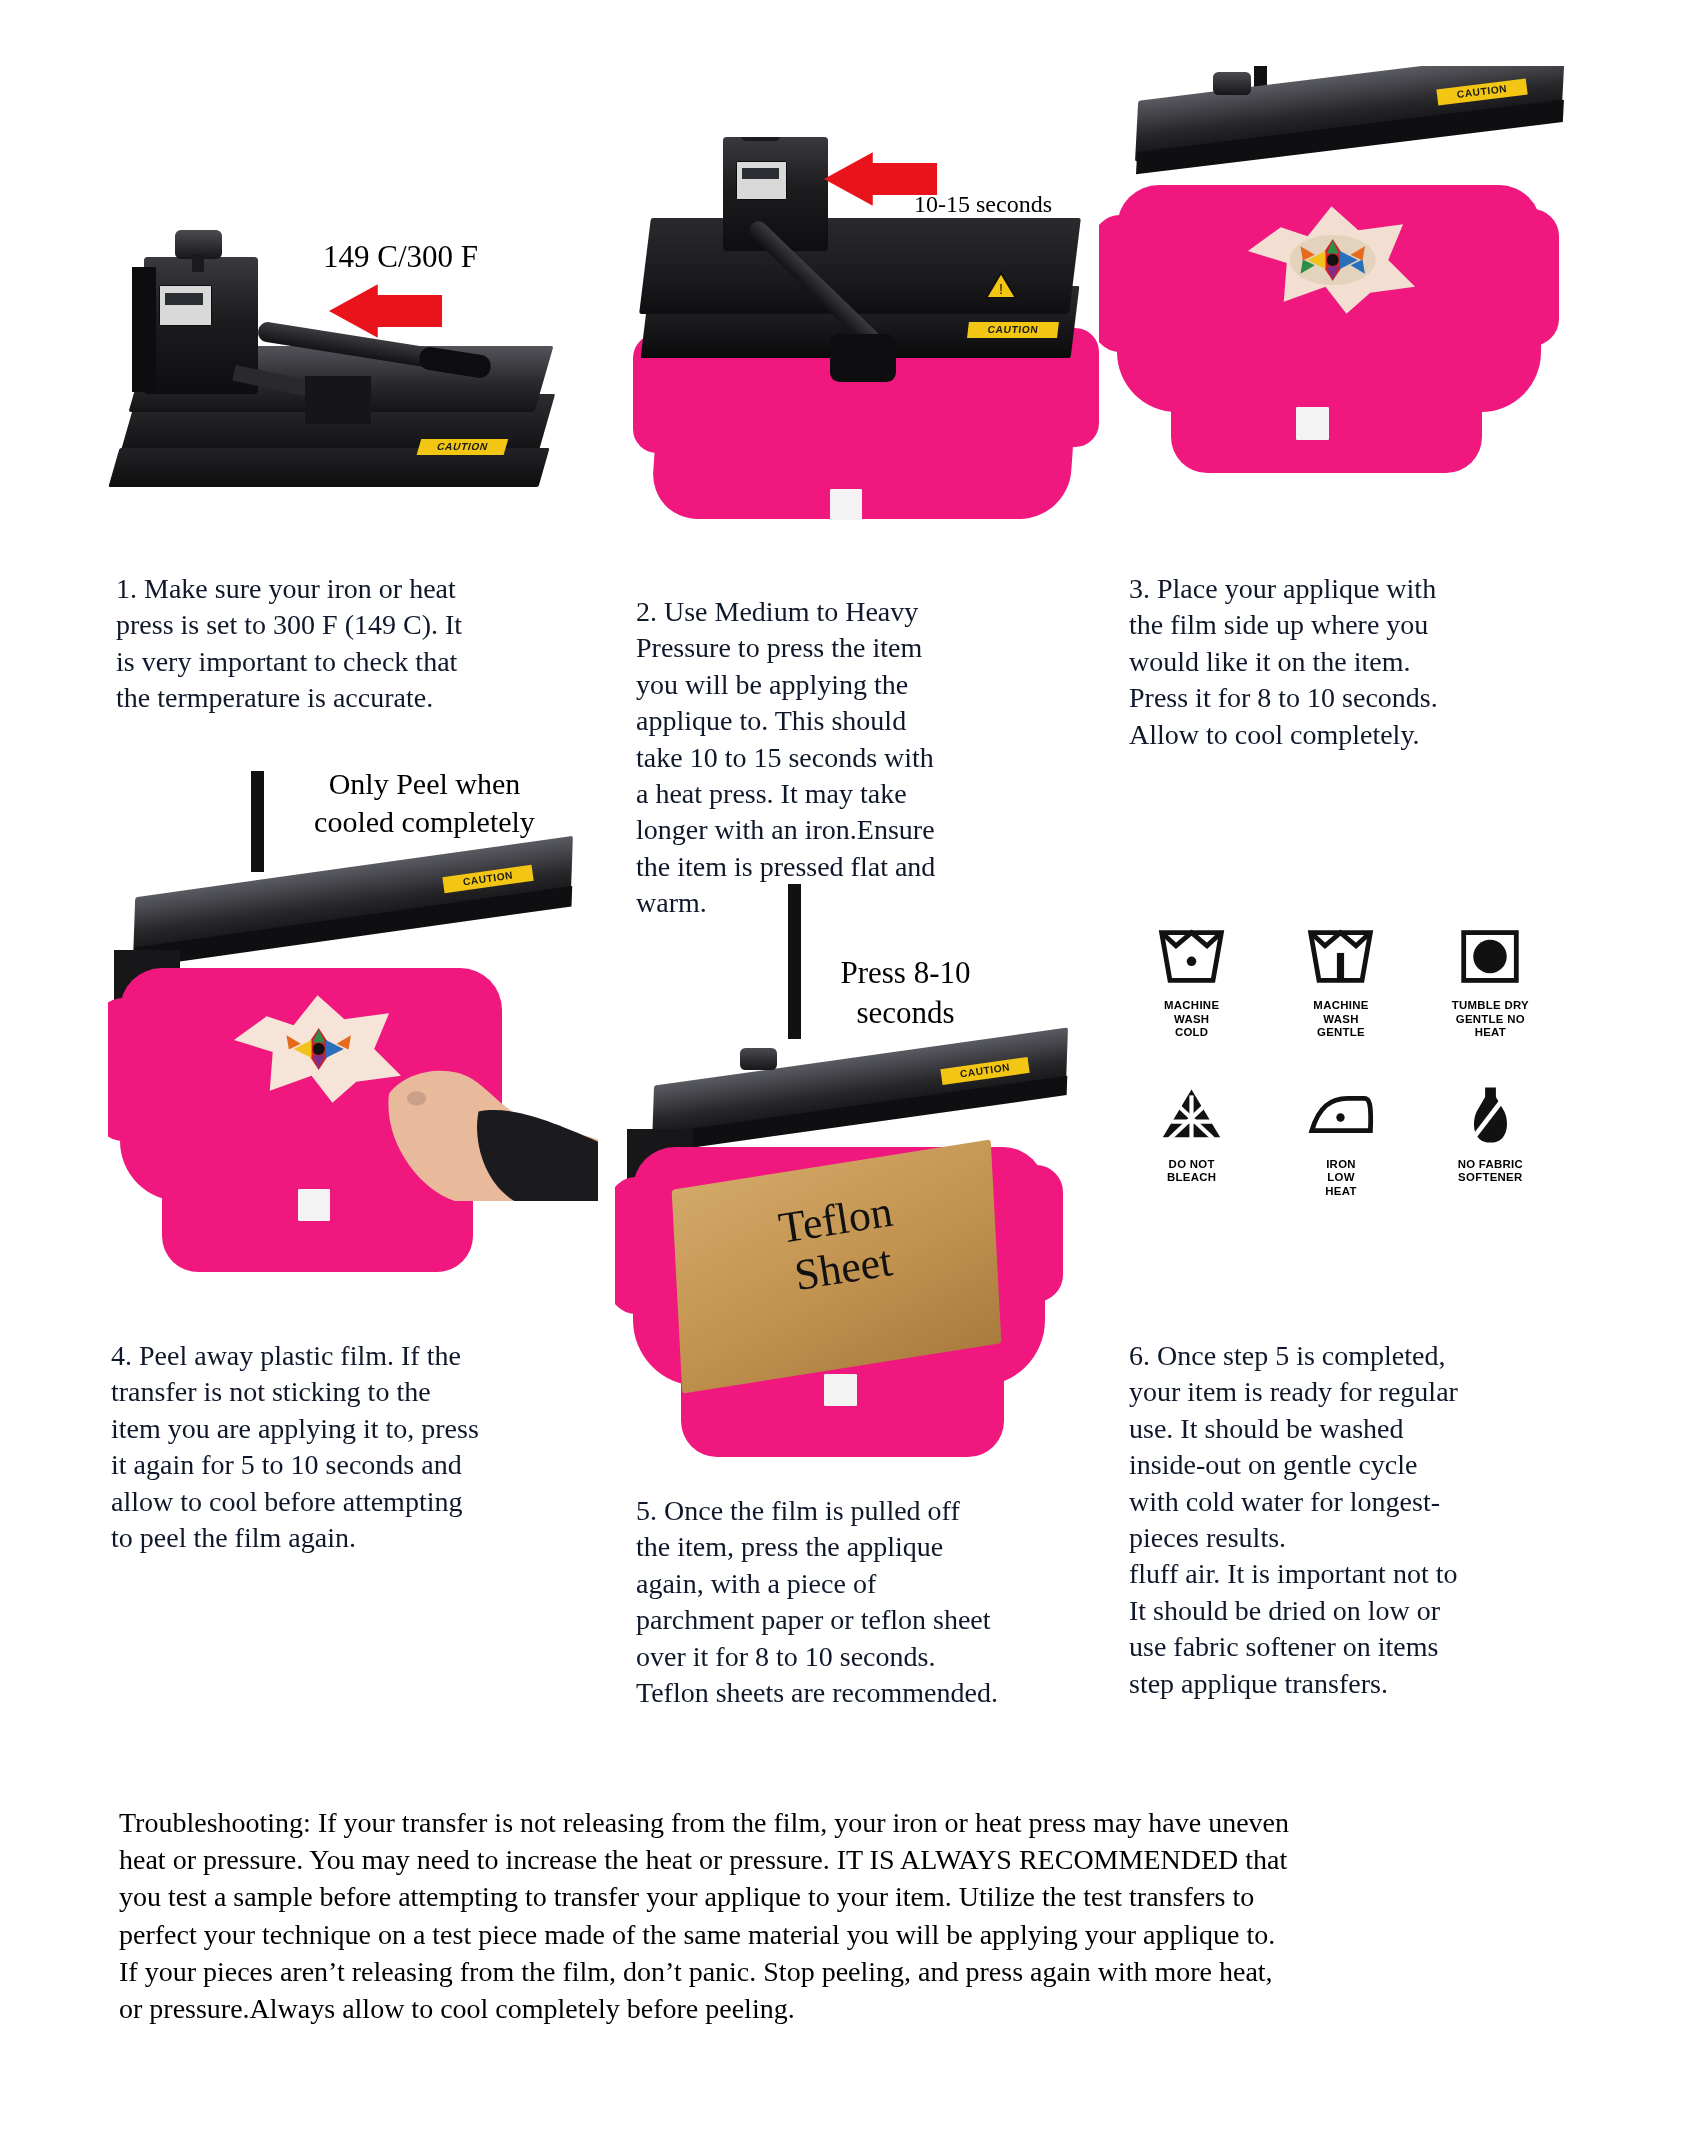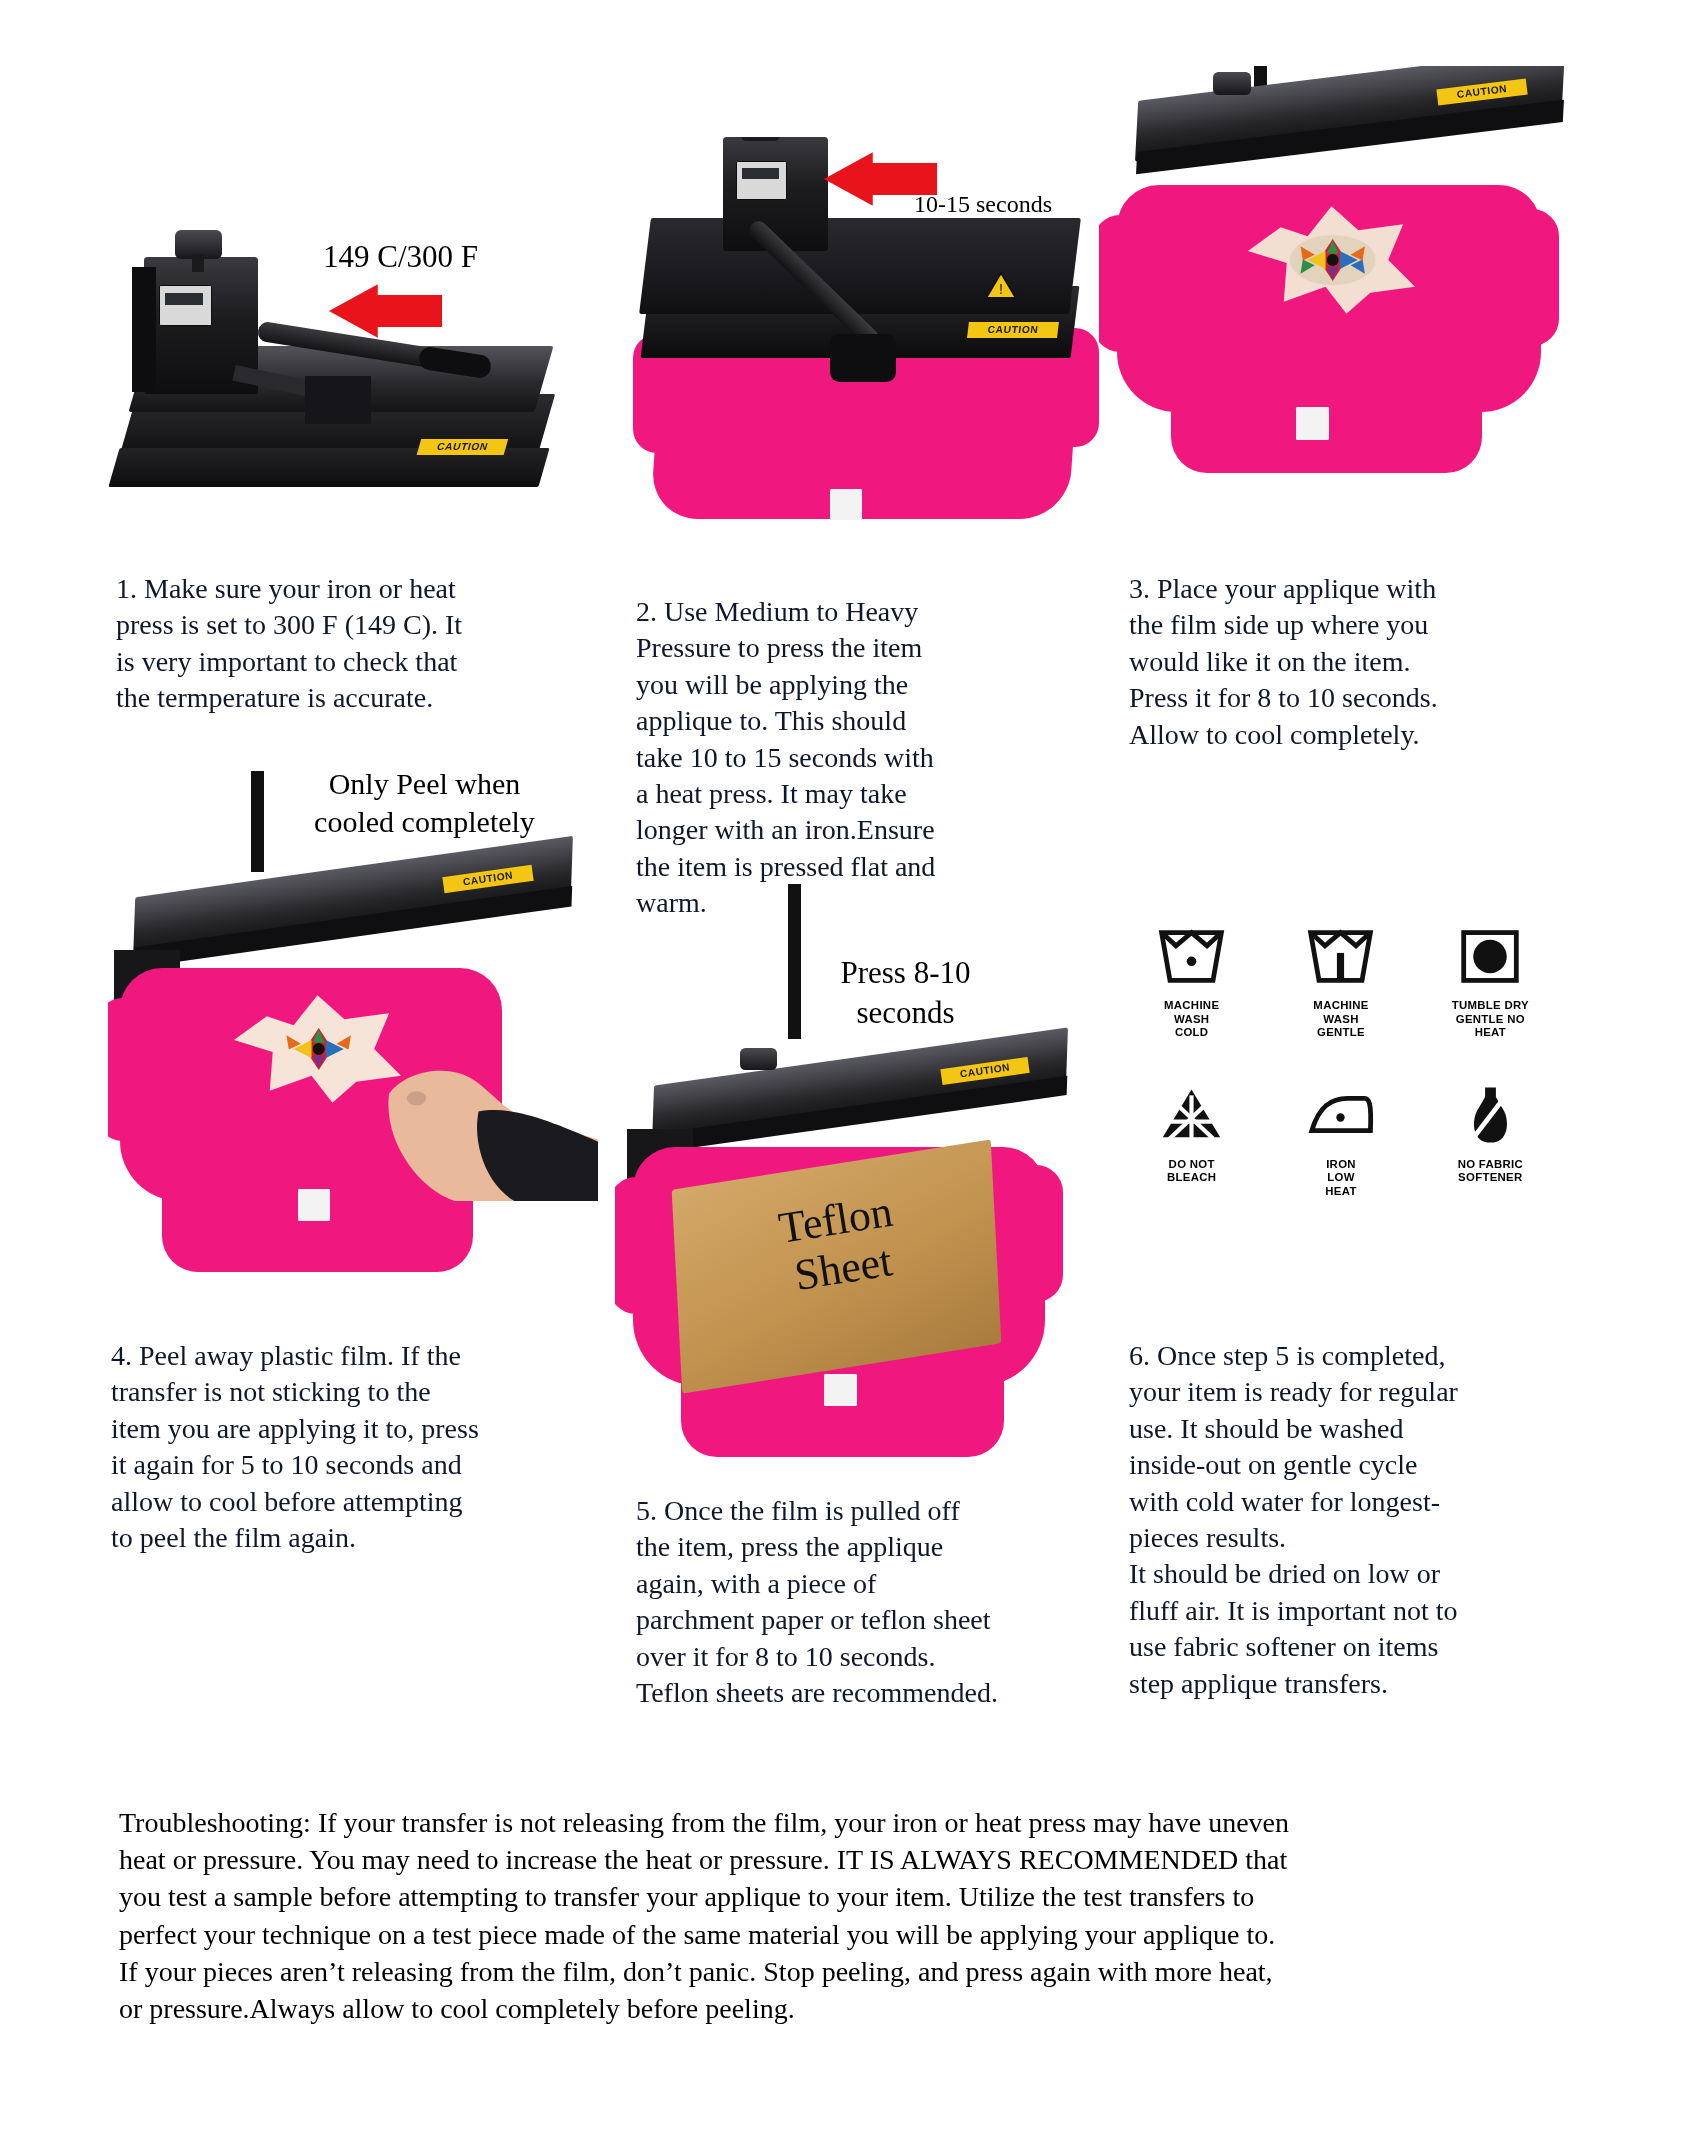--- a/index.html
+++ b/index.html
@@ -420,22 +420,22 @@
     </div>
   </div>
 
   <div class="col-text" style="position:absolute; left:1129px; top:1338px; width:472px;">
     <span class="caption-line">6. Once step 5 is completed,</span>
     <span class="caption-line">your item is ready for regular</span>
     <span class="caption-line">use. It should be washed</span>
     <span class="caption-line">inside-out on gentle cycle</span>
     <span class="caption-line">with cold water for longest-</span>
     <span class="caption-line">pieces results.</span>
+    <span class="caption-line">fluff air. It is important not to</span>
     <span class="caption-line">It should be dried on low or</span>
-    <span class="caption-line">fluff air. It is important not to</span>
     <span class="caption-line">use fabric softener on items</span>
     <span class="caption-line">step applique transfers.</span>
   </div>
 
   <div class="troubleshoot" style="left:119px; top:1768px; width:1488px;margin-top:36px;">
     <span class="caption-line">Troubleshooting: If your transfer is not releasing from the film, your iron or heat press may have uneven</span>
     <span class="caption-line">heat or pressure. You may need to increase the heat or pressure. IT IS ALWAYS RECOMMENDED that</span>
     <span class="caption-line">you test a sample before attempting to transfer your applique to your item. Utilize the test transfers to</span>
     <span class="caption-line">perfect your technique on a test piece made of the same material you will be applying your applique to.</span>
     <span class="caption-line">If your pieces aren’t releasing from the film, don’t panic. Stop peeling, and press again with more heat,</span>

